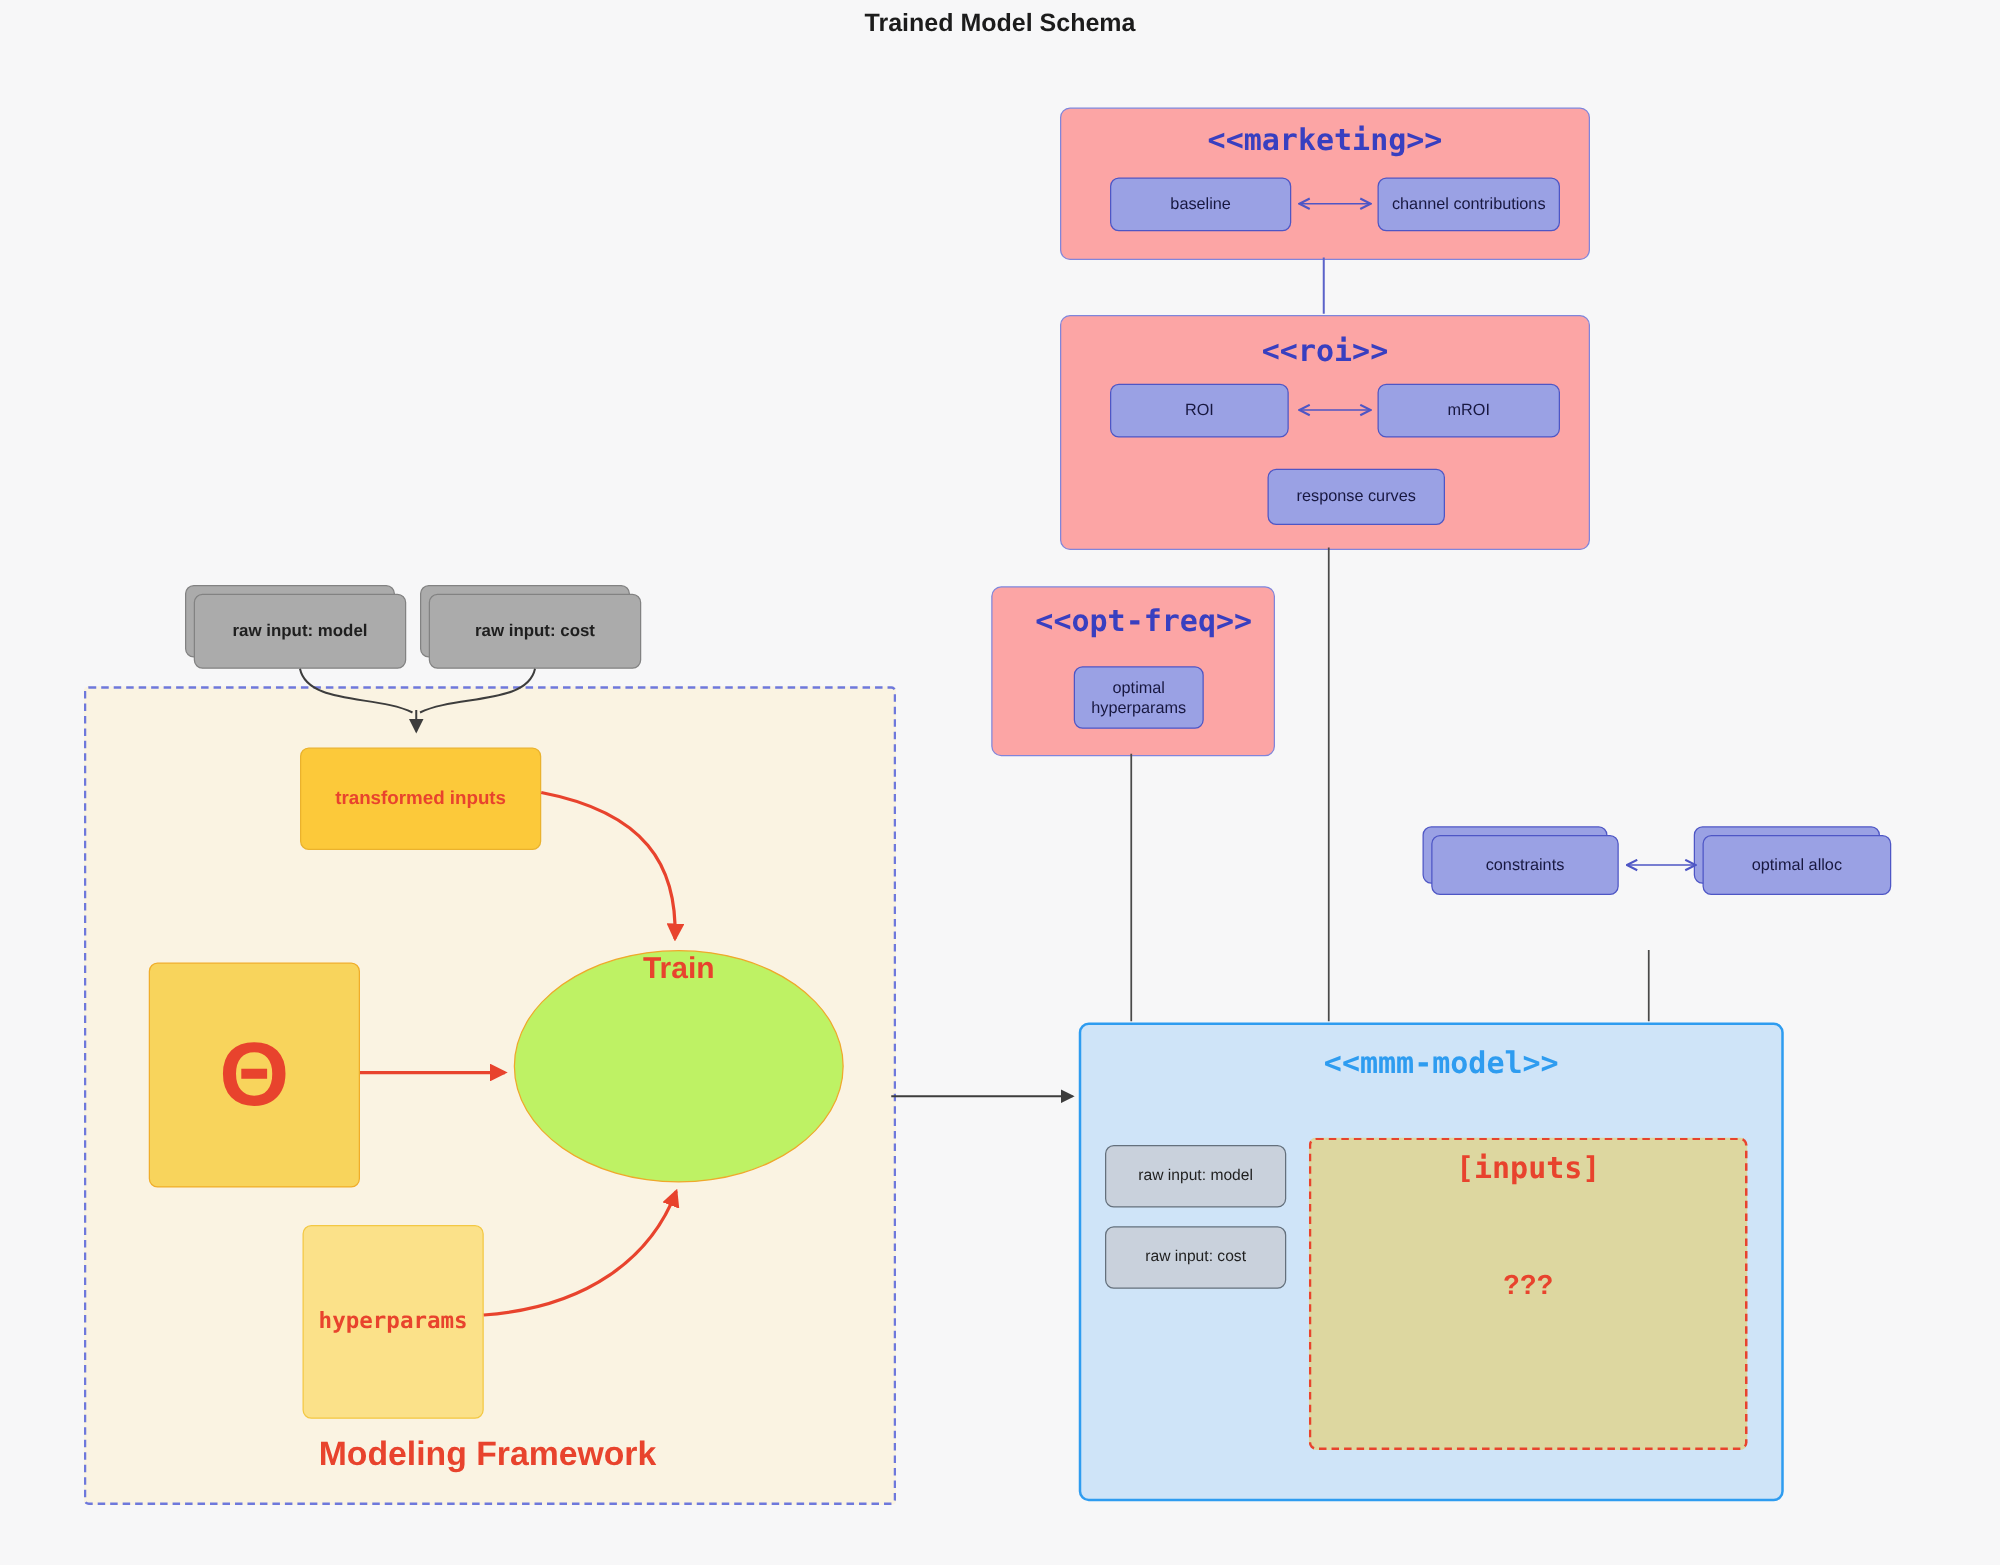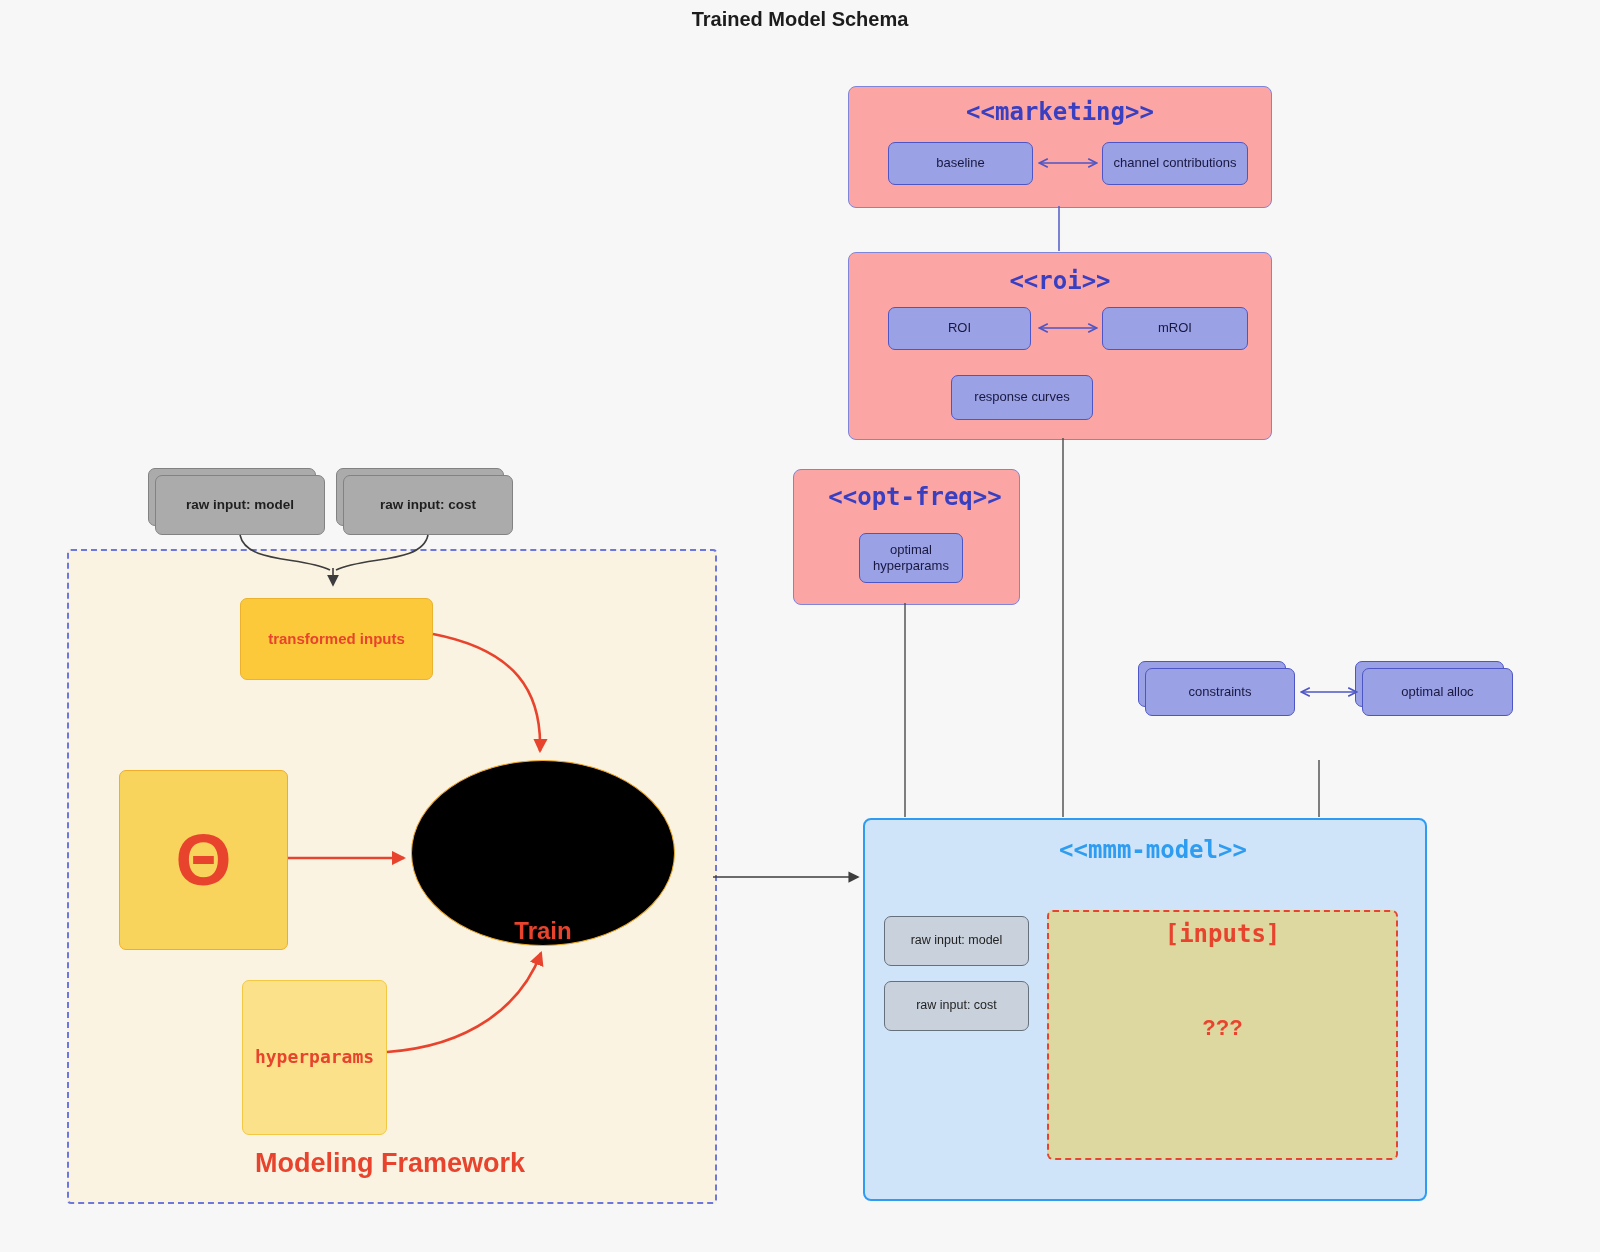--- a/index.html
+++ b/index.html
@@ -24,22 +24,22 @@
     border-radius:7px;z-index:-1;}
   .purple-node{--fc:#9aa1e4;--bc:#4e56c5;font-size:13px;color:#181840;}
   .gray-node{--fc:#ababab;--bc:#828282;font-size:13.5px;font-weight:bold;color:#1f1f1f;}
   .slate-node{--fc:#c9d1dc;--bc:#64707c;font-size:12.5px;color:#1f1f1f;}
   .gold{--fc:#f8d45c;--bc:#f0ad29;}
   .gold-bright{--fc:#fcc93a;--bc:#eab22d;}
   .gold-light{--fc:#fbe189;--bc:#f3c843;}
   .red-text{color:#e8432d;}
   .mono{font-family:"DejaVu Sans Mono",monospace;}
   .ellipse{position:absolute;box-sizing:border-box;border-radius:50%;
-    background:#000000;border:1.6px solid #efa82b;
-    display:flex;align-items:flex-end;justify-content:center;}
+    background:#bef264;border:1.6px solid #efa82b;
+    display:flex;align-items:flex-start;justify-content:center;}
   .model-box{position:absolute;box-sizing:border-box;background:#ddd7a0;
     border:2.5px dashed #e8432d;border-radius:6px;}
   .model-box .model-label{position:absolute;left:0;right:0;top:8px;text-align:center;
     font-family:"DejaVu Sans Mono",monospace;font-weight:bold;font-size:24px;color:#e8432d;}
   .model-box .model-unknown{position:absolute;left:0;right:0;top:103px;text-align:center;
     font-weight:bold;font-size:22px;color:#e8432d;}
   .framework-label{position:absolute;text-align:center;font-weight:bold;font-size:27px;color:#e8432d;}
   .edges{position:absolute;left:0;top:0;pointer-events:none;z-index:5;}
 </style>
 </head>
@@ -53,21 +53,21 @@
     <div class="group-title" style="top:11px;">&lt;&lt;marketing&gt;&gt;</div>
   </div>
   <div class="card purple-node" style="left:888px;top:142px;width:145px;height:43px;">baseline</div>
   <div class="card purple-node" style="left:1102px;top:142px;width:146px;height:43px;">channel contributions</div>
 
   <div class="group purple" style="left:848px;top:252px;width:422px;height:186px;">
     <div class="group-title" style="top:14px;">&lt;&lt;roi&gt;&gt;</div>
   </div>
   <div class="card purple-node" style="left:888px;top:307px;width:143px;height:43px;">ROI</div>
   <div class="card purple-node" style="left:1102px;top:307px;width:146px;height:43px;">mROI</div>
-  <div class="card purple-node" style="left:951px;top:375px;width:142px;height:45px;">response curves</div>
+  <div class="card purple-node" style="left:1014px;top:375px;width:142px;height:45px;">response curves</div>
 
   <div class="group purple" style="left:793px;top:469px;width:225px;height:134px;">
     <div class="group-title" style="top:13px;margin-left:17px;">&lt;&lt;opt-freq&gt;&gt;</div>
   </div>
   <div class="card purple-node" style="left:859px;top:533px;width:104px;height:50px;padding:0 10px;">optimal hyperparams</div>
 
   <div class="card purple-node" style="left:1145px;top:668px;width:150px;height:48px;">constraints</div>
   <div class="card purple-node" style="left:1362px;top:668px;width:151px;height:48px;">optimal alloc</div>
 
   <div class="group mmm" style="left:863px;top:818px;width:560px;height:379px;">

